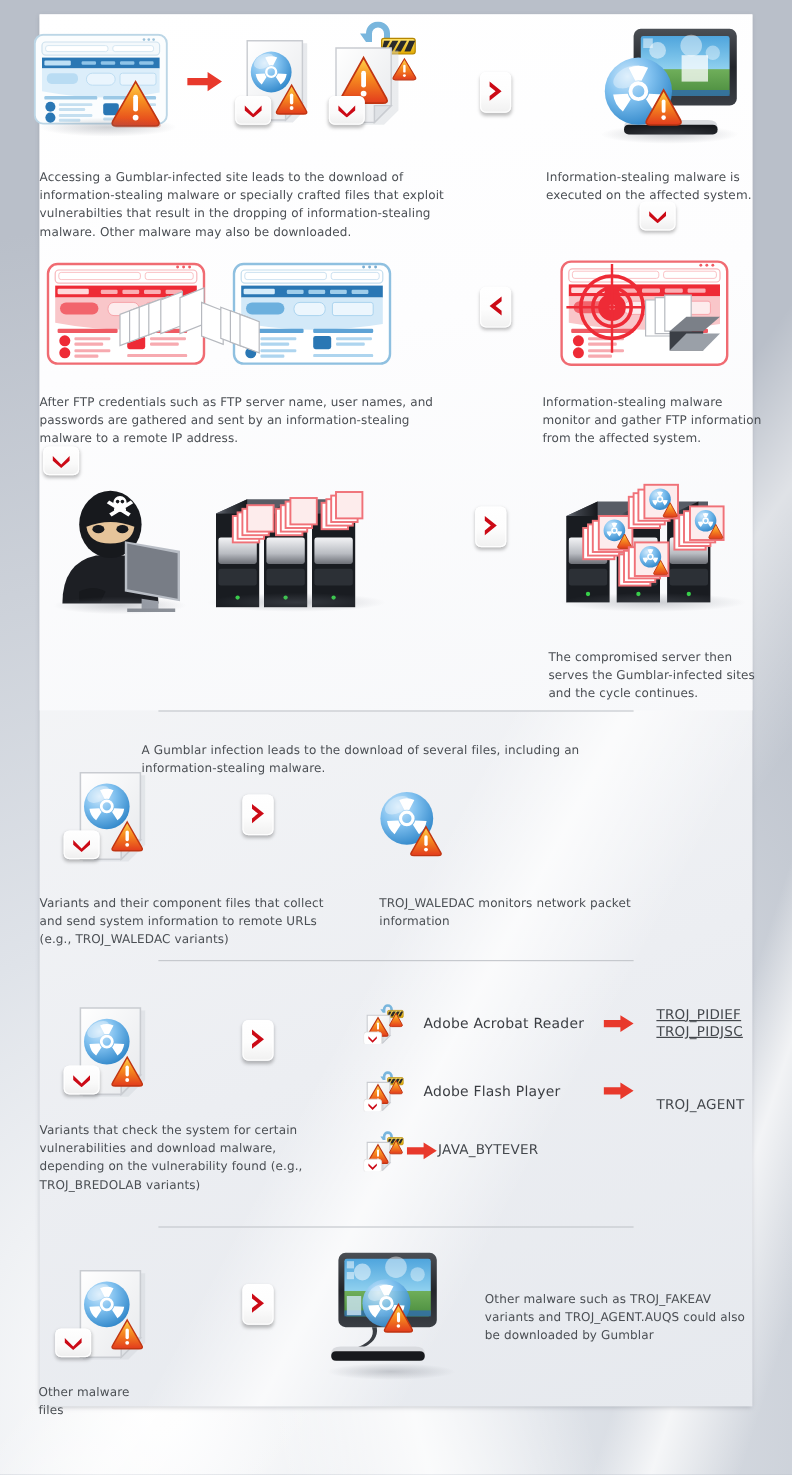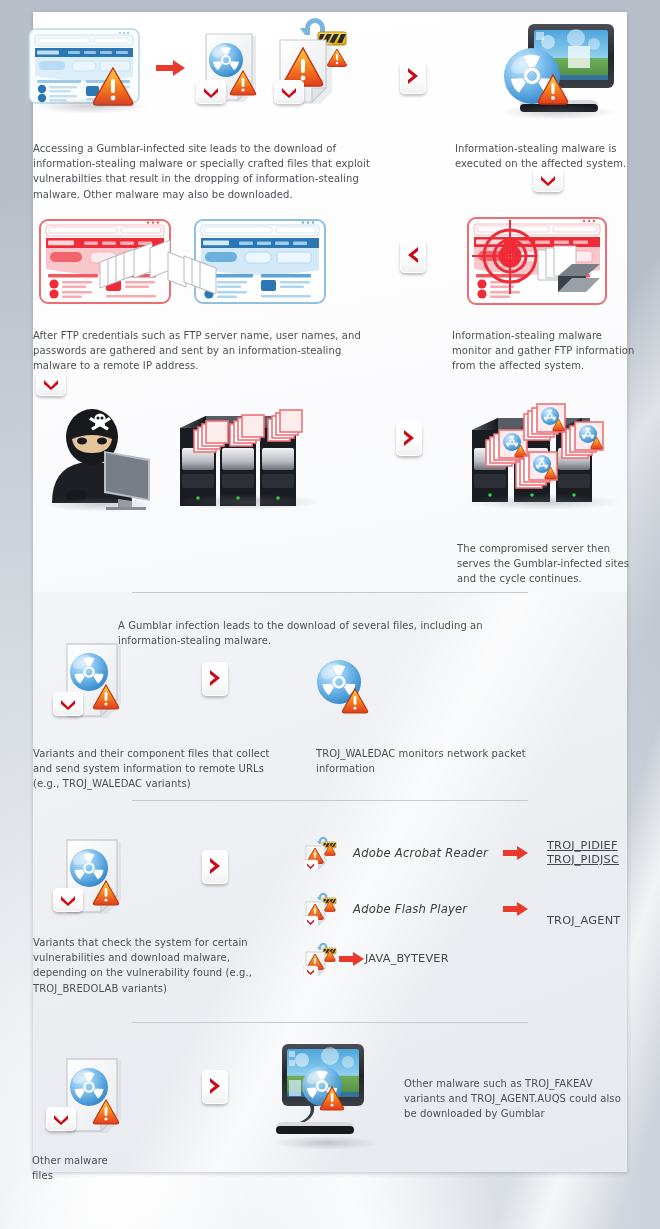--- a/index.html
+++ b/index.html
@@ -56,21 +56,21 @@
   .redarrow{position:absolute;}
 
   
   .ic{position:absolute;}
 
   
   .blob{position:absolute;border-radius:50%;
     background:radial-gradient(ellipse at center, rgba(110,115,125,.33) 0%, rgba(110,115,125,0) 70%);}
 
   .vrow{position:absolute;display:flex;align-items:center;}
-  .vlabel{font-size:11.6px;font-style:italic;color:#3a3d42;letter-spacing:.2px;}
+  .vlabel{font-size:11.6px;color:#3a3d42;letter-spacing:.2px;}
   .vres{font-size:11.3px;color:#44484d;line-height:14.5px;letter-spacing:.2px;}
 </style>
 </head>
 <body>
 
 <div id="page">
   <div class="swoosh swoosh1"></div>
   <div class="swoosh swoosh2"></div>
 
   <div class="card"></div>

